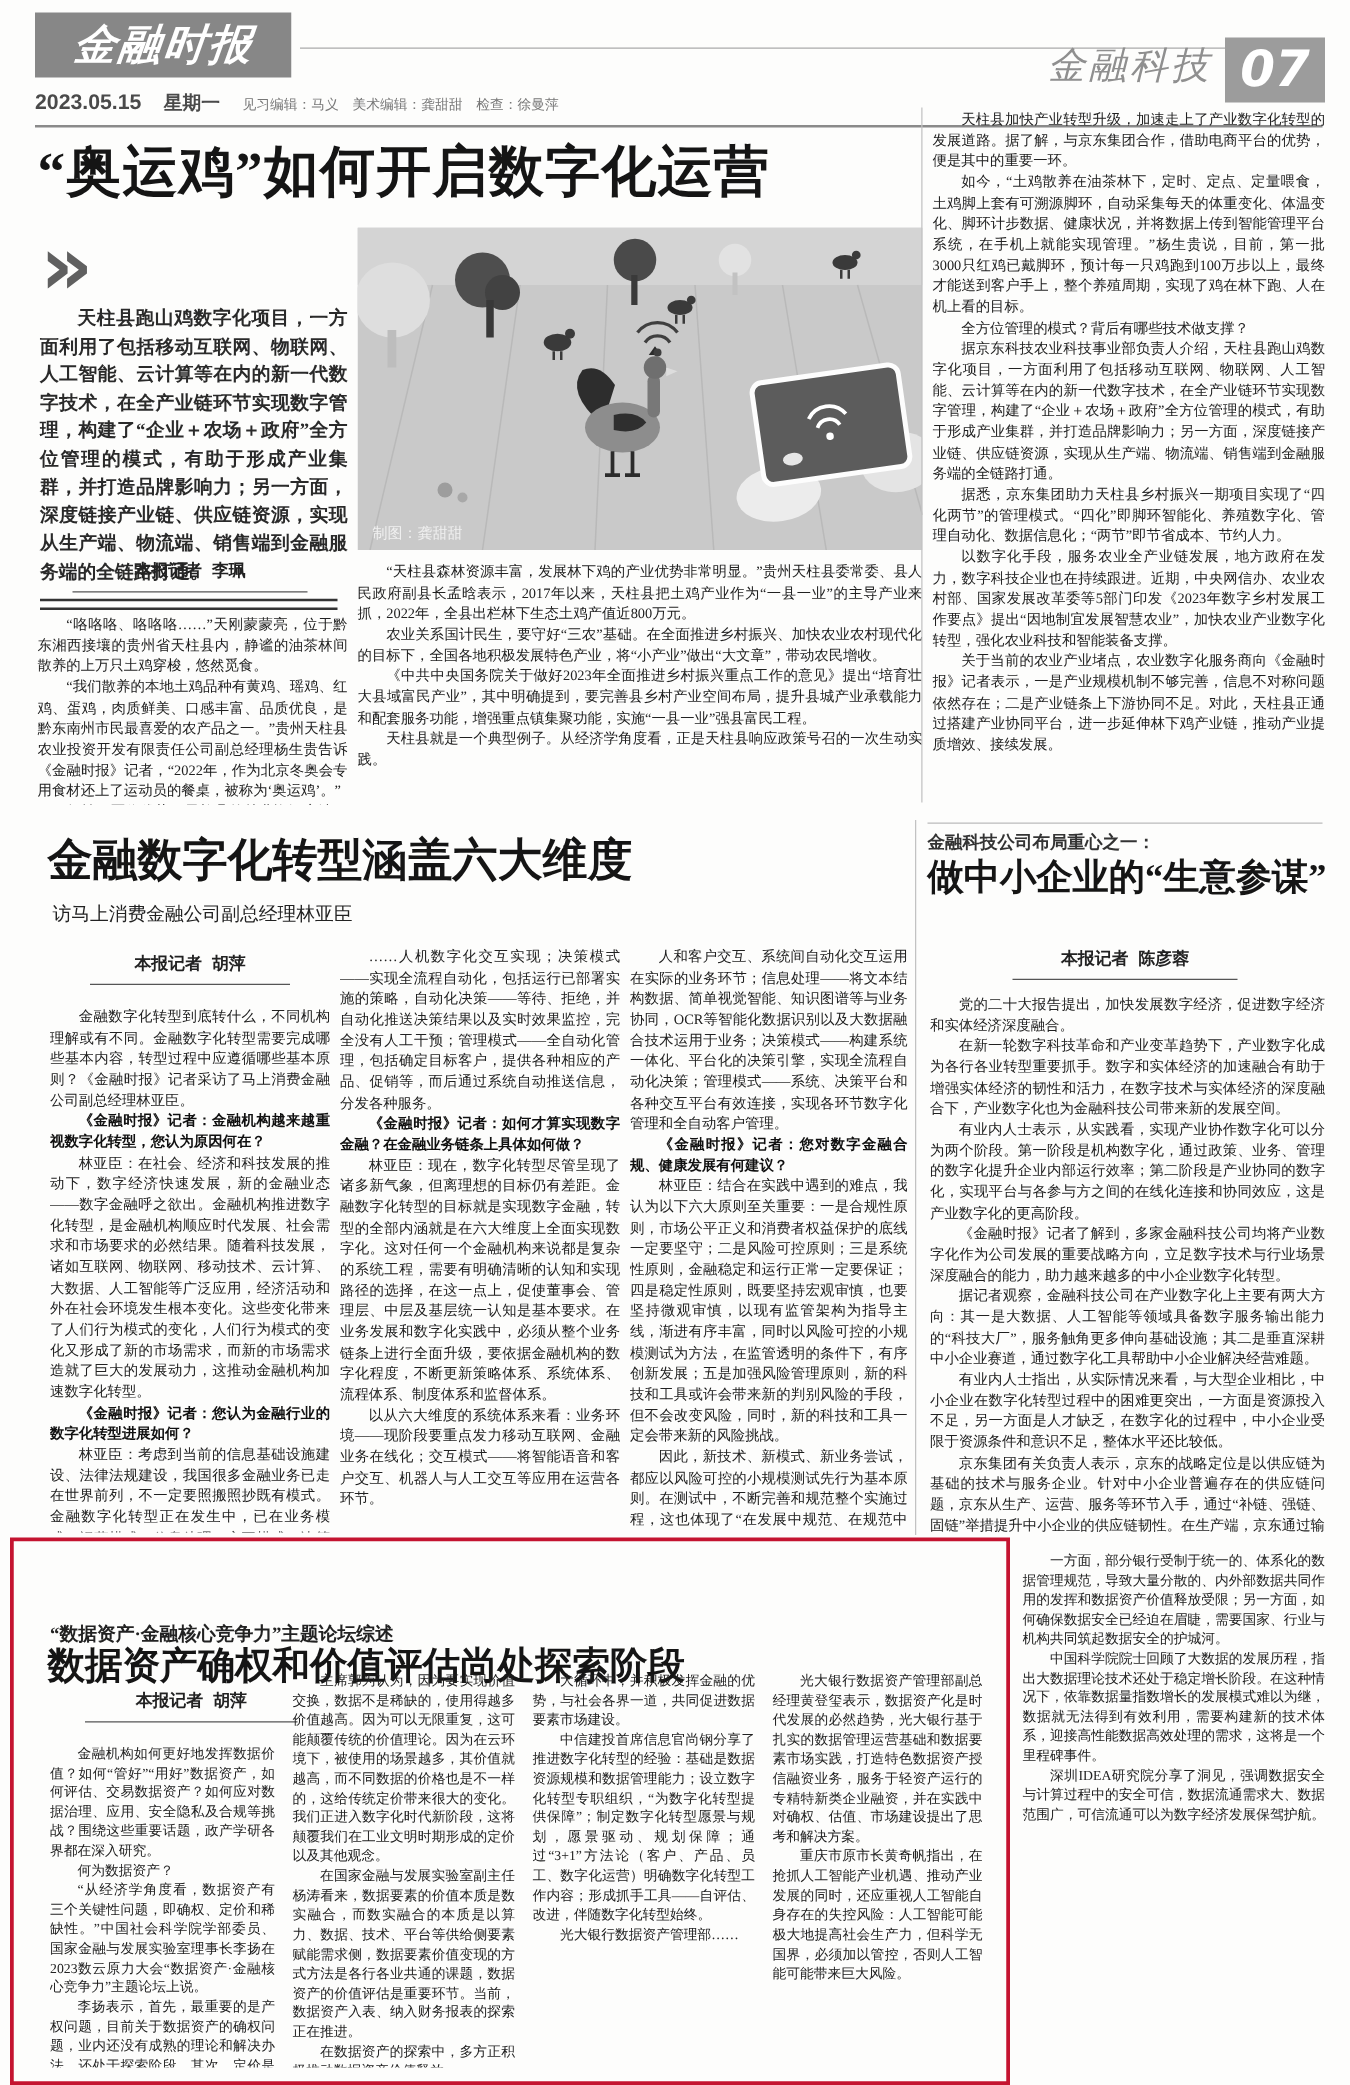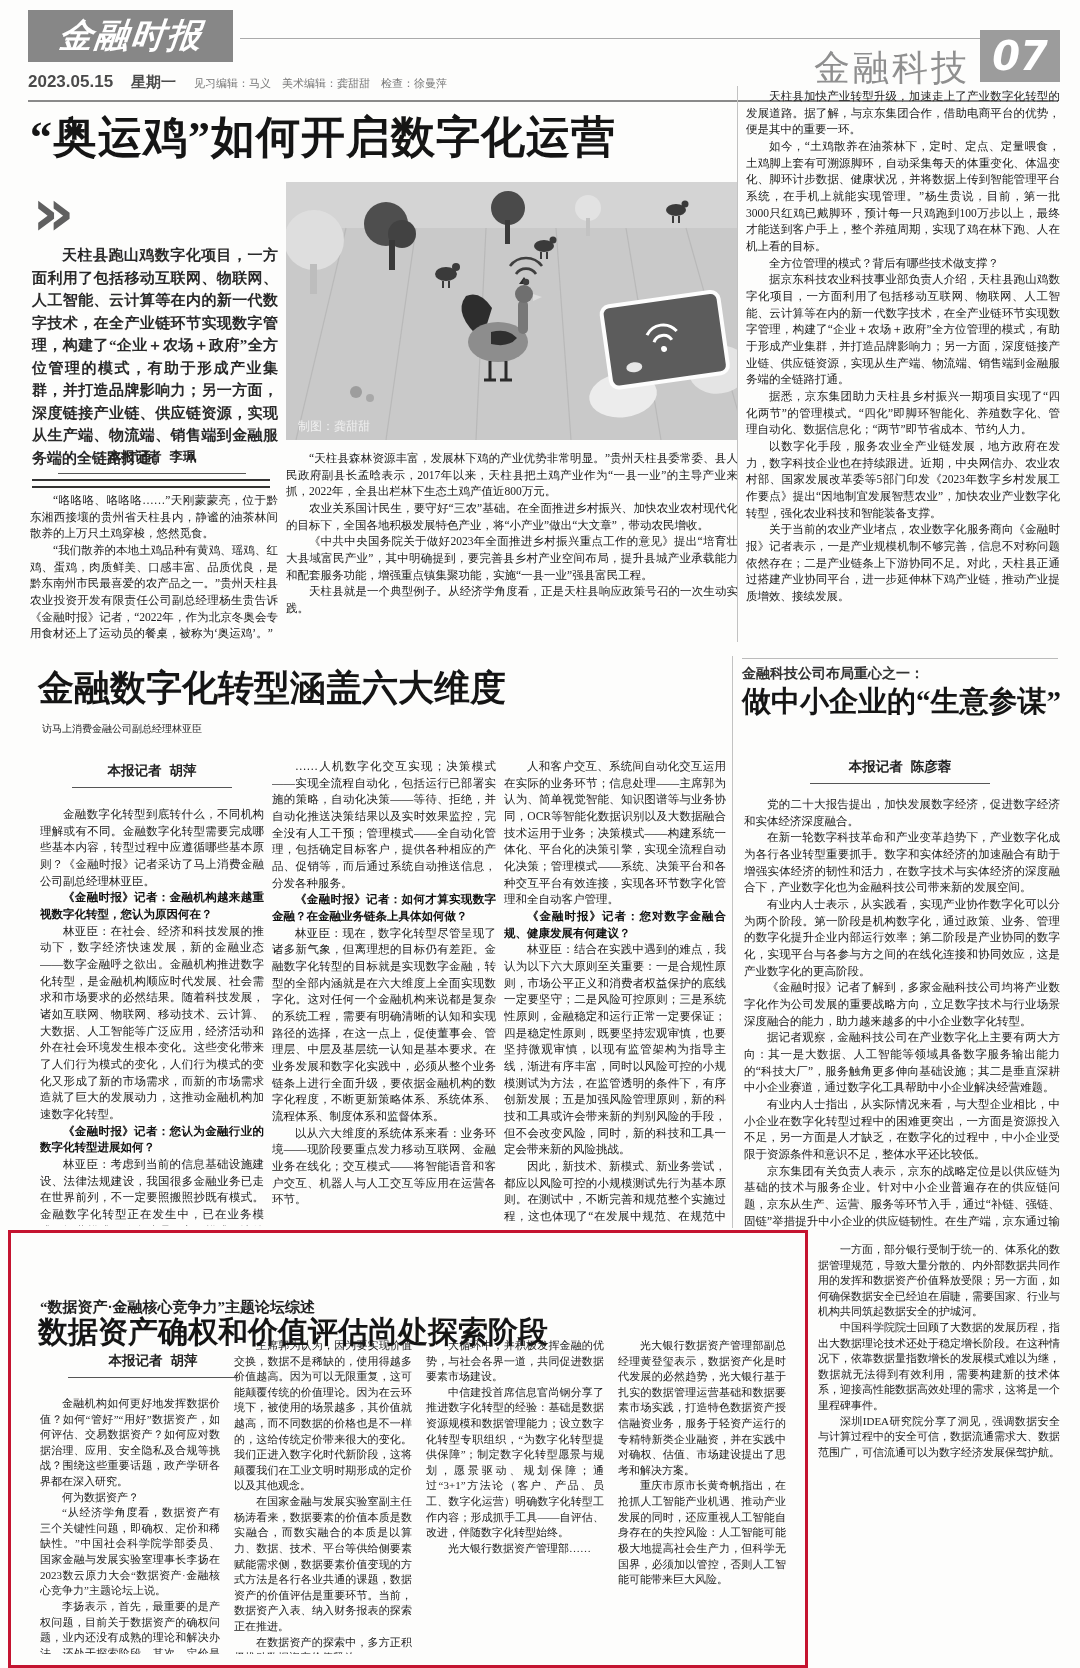--- a/index.html
+++ b/index.html
@@ -8,27 +8,27 @@
   .abs{position:absolute;}
   
   .logo-box{left:28px;top:10px;width:205px;height:52px;background:#878787;display:flex;align-items:center;justify-content:center;}
   .logo-text{color:#fff;font-size:34px;font-weight:bold;font-style:italic;transform:skewX(-6deg);letter-spacing:2px;}
   .hairline-top{left:240px;top:38px;width:818px;height:0;border-top:1px solid #aaa;}
   .dateline{left:28px;top:72px;width:700px;display:flex;align-items:baseline;gap:18px;font-family:"Liberation Sans",sans-serif;}
   .date{font-size:17px;font-weight:bold;color:#4a4a4a;}
   .weekday{font-size:15px;font-weight:bold;color:#4a4a4a;}
   .editors{font-size:11px;color:#777;}
   .header-rule{left:28px;top:100px;width:1030px;border-top:2px solid #8a8a8a;}
-  .section-name{top:44px;right:110px;font-size:36px;color:#8f8f8f;letter-spacing:3px;font-family:"Liberation Sans",sans-serif;}
+  .section-name{top:32px;right:110px;font-size:30px;color:#8f8f8f;letter-spacing:3px;font-family:"Liberation Sans",sans-serif;font-style:italic;}
   .pagenum-box{top:30px;right:20px;width:80px;height:52px;background:#9c9c9c;display:flex;align-items:center;justify-content:center;}
   .pagenum{color:#fff;font-size:40px;font-weight:bold;font-style:italic;font-family:"DejaVu Sans",sans-serif;}
   
   .headline-main{left:30px;top:108px;width:710px;font-size:44px;font-weight:bold;color:#151515;letter-spacing:1px;}
   .headline-mid{left:38px;top:664px;width:690px;font-size:36px;font-weight:bold;color:#151515;}
-  .subhead-mid{left:42px;top:722px;width:600px;font-size:10px;color:#222;}
+  .subhead-mid{left:42px;top:722px;width:600px;font-size:15px;color:#222;}
   .kicker{left:742px;top:658px;width:316px;font-size:14px;font-weight:bold;color:#333;border-top:1px solid #bbb;padding-top:6px;}
   .headline-sme{left:742px;top:682px;width:330px;font-size:29px;font-weight:bold;color:#151515;}
   .headline-forum{left:38px;top:1312px;width:680px;font-size:30px;font-weight:bold;color:#151515;}
   .subhead-forum{left:40px;top:1298px;width:500px;font-size:15px;font-weight:bold;color:#222;}
   
   .lede{left:32px;top:190px;width:246px;}
   .chevrons{font-family:"DejaVu Sans",sans-serif;font-size:66px;font-weight:bold;color:#606060;line-height:0.7;letter-spacing:-6px;}
   .lede-text{margin-top:8px;font-size:15px;line-height:1.5;font-weight:600;color:#2a2a2a;text-align:justify;text-indent:2em;}
   .lede-rule{margin-top:10px;height:5px;border-top:2px solid #333;border-bottom:2px solid #333;width:238px;}
   
@@ -183,21 +183,21 @@
       <p class="para q">《金融时报》记者：您认为金融行业的数字化转型进展如何？</p>
       <p class="para">林亚臣：考虑到当前的信息基础设施建设、法律法规建设，我国很多金融业务已走在世界前列，不一定要照搬照抄既有模式。金融数字化转型正在发生中，已在业务模式、运营模式、信息处理、交互模式、决策模式、管理模式六个维度展开，推动金融机构提升数字化运营能力。</p>
     </div>
   <div class="abs col" style="left:272px;top:758px;width:224px;height:468px;">
       <p class="para">……人机数字化交互实现；决策模式——实现全流程自动化，包括运行已部署实施的策略，自动化决策——等待、拒绝，并自动化推送决策结果以及实时效果监控，完全没有人工干预；管理模式——全自动化管理，包括确定目标客户，提供各种相应的产品、促销等，而后通过系统自动推送信息，分发各种服务。</p>
       <p class="para q">《金融时报》记者：如何才算实现数字金融？在金融业务链条上具体如何做？</p>
       <p class="para">林亚臣：现在，数字化转型尽管呈现了诸多新气象，但离理想的目标仍有差距。金融数字化转型的目标就是实现数字金融，转型的全部内涵就是在六大维度上全面实现数字化。这对任何一个金融机构来说都是复杂的系统工程，需要有明确清晰的认知和实现路径的选择，在这一点上，促使董事会、管理层、中层及基层统一认知是基本要求。在业务发展和数字化实践中，必须从整个业务链条上进行全面升级，要依据金融机构的数字化程度，不断更新策略体系、系统体系、流程体系、制度体系和监督体系。</p>
       <p class="para">以从六大维度的系统体系来看：业务环境——现阶段要重点发力移动互联网、金融业务在线化；交互模式——将智能语音和客户交互、机器人与人工交互等应用在运营各环节。</p>
     </div>
   <div class="abs col" style="left:504px;top:758px;width:222px;height:468px;">
-      <p class="para">人和客户交互、系统间自动化交互运用在实际的业务环节；信息处理——主席郭为认为、简单视觉智能、知识图谱等与业务协同，OCR等智能化数据识别以及大数据融合技术运用于业务；决策模式——构建系统一体化、平台化的决策引擎，实现全流程自动化决策；管理模式——系统、决策平台和各种交互平台有效连接，实现各环节数字化管理和全自动客户管理。</p>
+      <p class="para">人和客户交互、系统间自动化交互运用在实际的业务环节；信息处理——将文本结构数据、简单视觉智能、知识图谱等与业务协同，OCR等智能化数据识别以及大数据融合技术运用于业务；决策模式——构建系统一体化、平台化的决策引擎，实现全流程自动化决策；管理模式——系统、决策平台和各种交互平台有效连接，实现各环节数字化管理和全自动客户管理。</p>
       <p class="para q">《金融时报》记者：您对数字金融合规、健康发展有何建议？</p>
       <p class="para">林亚臣：结合在实践中遇到的难点，我认为以下六大原则至关重要：一是合规性原则，市场公平正义和消费者权益保护的底线一定要坚守；二是风险可控原则；三是系统性原则，金融稳定和运行正常一定要保证；四是稳定性原则，既要坚持宏观审慎，也要坚持微观审慎，以现有监管架构为指导主线，渐进有序丰富，同时以风险可控的小规模测试为方法，在监管透明的条件下，有序创新发展；五是加强风险管理原则，新的科技和工具或许会带来新的判别风险的手段，但不会改变风险，同时，新的科技和工具一定会带来新的风险挑战。</p>
       <p class="para">因此，新技术、新模式、新业务尝试，都应以风险可控的小规模测试先行为基本原则。在测试中，不断完善和规范整个实施过程，这也体现了“在发展中规范、在规范中发展”的原则；在落地实施上，要考虑到金融行业的实际情况，把握好步调和节奏。例如，在某些市场、业务种类和业务环节仍需要大量的人工干预，不能为了数字化而强行实施数字化，避免给业务带来新的风险。</p>
     </div>
 
   <div class="abs vdiv" style="left:732px;top:656px;height:572px;"></div>
   <div class="abs kicker">金融科技公司布局重心之一：</div>
   <h2 class="abs headline-sme" style="margin:0;">做中小企业的“生意参谋”</h2>
   <div class="abs byline" style="left:810px;top:758px;width:180px;">
     <span>本报记者</span>

